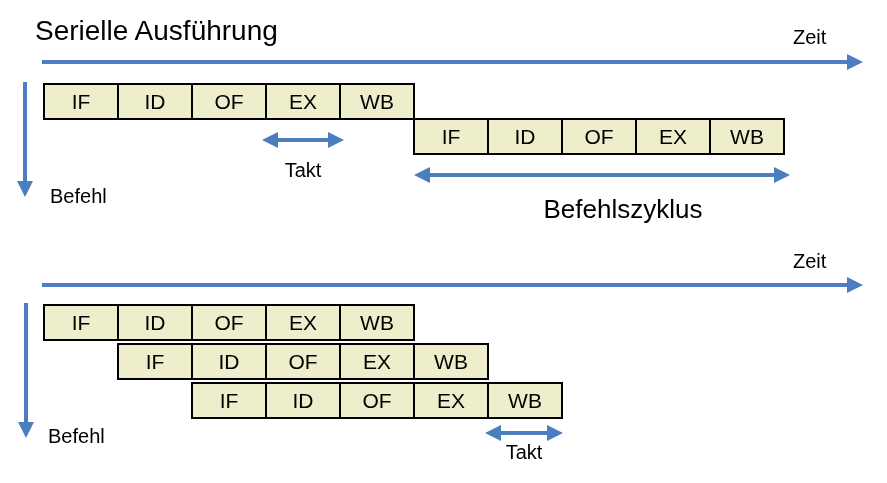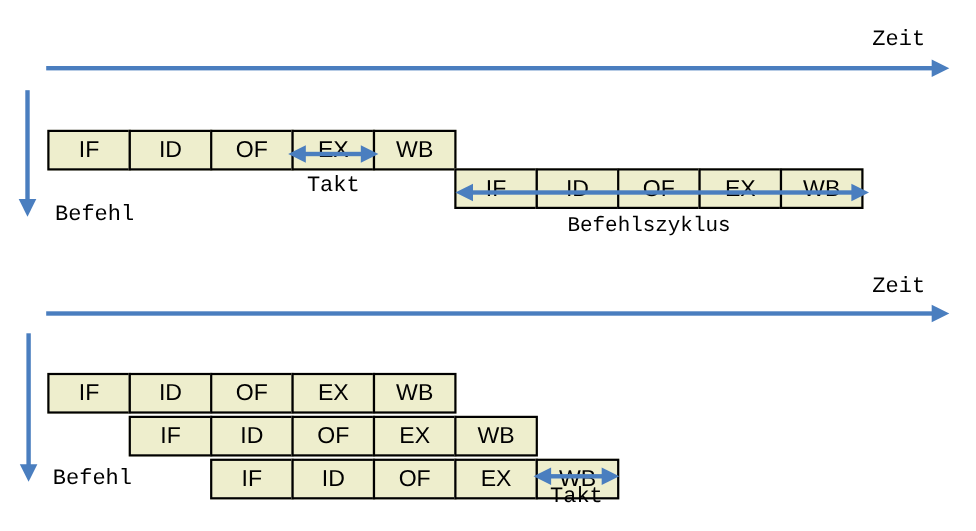--- a/index.html
+++ b/index.html
@@ -1,27 +1,27 @@
 <!DOCTYPE html>
 <html style="--blue: #4a7ebf; --box-fill: #eeeecd; --box-border: #000000;"><head>
 <meta charset="utf-8">
 <style>
   html,body{margin:0;padding:0;background:#fff;}
   #canvas{
     position:relative;width:887px;height:483px;background:#ffffff;overflow:hidden;
     font-family:"Liberation Sans", sans-serif;color:#000;
   }
   .title{position:absolute;font-size:28px;line-height:1;white-space:nowrap;letter-spacing:0px;}
-  .lbl{position:absolute;font-size:20px;line-height:1;white-space:nowrap;font-family:Liberation Mono, monospace;}
+  .lbl{position:absolute;font-size:20px;line-height:1;white-space:nowrap;}
   .lbl.centered{transform:translateX(-50%);text-align:center;}
   .stage-box{
     position:absolute;width:76px;height:37px;box-sizing:border-box;
     background:var(--box-fill,#eeeecd);border:2px solid var(--box-border,#000);
     display:flex;align-items:center;justify-content:center;
-    font-size:21px;line-height:1;margin-top:35px;
+    font-size:21px;line-height:1;
   }
   .h-arrow{position:absolute;height:4px;background:var(--blue,#4a7ebf);}
   .h-arrow::after{
     content:"";position:absolute;right:-15px;top:-6px;width:0;height:0;
     border-left:16px solid var(--blue,#4a7ebf);
     border-top:8px solid transparent;border-bottom:8px solid transparent;
   }
   .h-arrow.double::before{
     content:"";position:absolute;left:-15px;top:-6px;width:0;height:0;
     border-right:16px solid var(--blue,#4a7ebf);
@@ -32,20 +32,21 @@
     content:"";position:absolute;bottom:-15px;left:-6px;width:0;height:0;
     border-top:16px solid var(--blue,#4a7ebf);
     border-left:8px solid transparent;border-right:8px solid transparent;
   }
 </style>
 </head>
 <body>
 
 <div id="canvas">
 
+  <div class="title" style="left:35px;top:17px;">Serielle Ausführung</div>
 
   <div class="lbl" style="left:793px;top:27px;">Zeit</div>
 
   <div class="h-arrow" style="left:42px;top:60px;width:806px;"></div>
 
   <div class="v-arrow" style="left:23px;top:82px;height:100px;"></div>
 
   <div class="lbl" style="left:50px;top:186px;">Befehl</div>
 
   <div>
@@ -58,21 +59,21 @@
       <div class="stage-box" style="left: 487px; top: 118px;">ID</div>
       <div class="stage-box" style="left: 561px; top: 118px;">OF</div>
       <div class="stage-box" style="left: 635px; top: 118px;">EX</div>
       <div class="stage-box" style="left: 709px; top: 118px;">WB</div>
     </div>
 
   <div class="h-arrow double" style="left:277px;top:138px;width:52px;"></div>
   <div class="lbl centered" style="left:303px;top:160px;">Takt</div>
 
   <div class="h-arrow double" style="left:429px;top:173px;width:346px;"></div>
-  <div class="lbl centered" style="left:590px;top:196px;font-size:19px;">Befehlszyklus</div>
+  <div class="lbl centered" style="left:623px;top:196px;font-size:26px;">Befehlszyklus</div>
 
 
   <div class="lbl" style="left:793px;top:251px;">Zeit</div>
 
   <div class="h-arrow" style="left:42px;top:283px;width:806px;"></div>
 
   <div class="v-arrow" style="left:24px;top:303px;height:120px;"></div>
 
   <div class="lbl" style="left:48px;top:426px;">Befehl</div>
 

